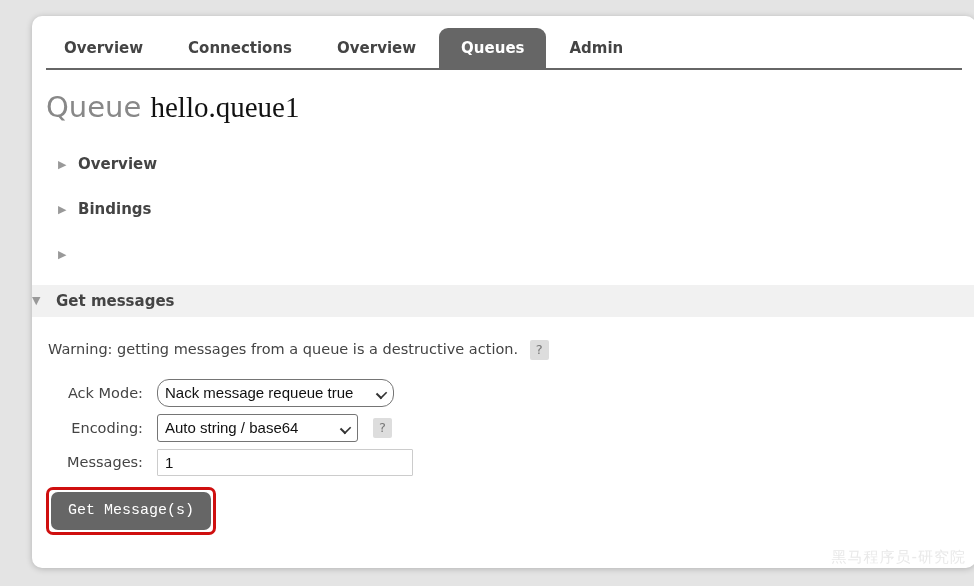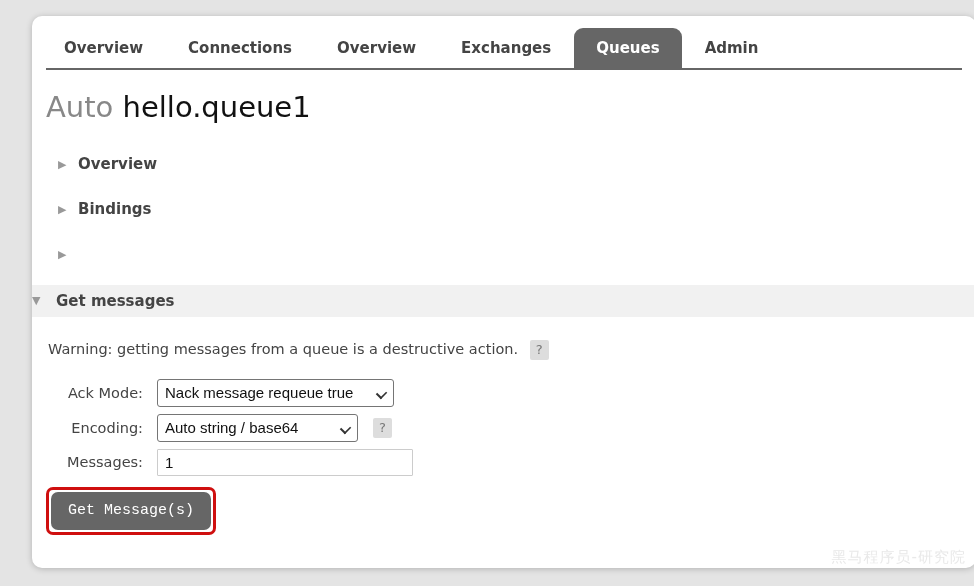--- a/index.html
+++ b/index.html
@@ -50,21 +50,21 @@
     border-radius: 9px 9px 0 0;
   }
   
   h1.page-title {
     margin: 22px 14px 18px 14px;
     font-size: 29px;
     font-weight: 400;
     line-height: 1.1;
   }
   h1 .t-prefix { color: #888888; }
-  h1 .t-name   { color: #111111; }
+  h1 .t-name   { color: #111111; font-family: Liberation Serif, serif; }
   
   .section-row {
     display: flex;
     align-items: center;
     padding: 0 0 0 26px;
     height: 45px;
     cursor: pointer;
   }
   .tri {
     color: #999999;
@@ -128,21 +128,21 @@
     appearance: none;
     height: 28px;
     border: 1px solid #757575;
     border-radius: 3px;
     background: #ffffff;
     font-family: "Liberation Sans", sans-serif;
     font-size: 15px;
     color: #111111;
     padding: 0 26px 0 7px;
   }
-  select.ack { width: 237px; }
+  select.ack { width: 237px; border-radius: 12px; }
   select.enc { width: 201px; }
   .chevron {
     position: absolute;
     right: 9px; top: 10px;
     width: 8px; height: 8px;
     pointer-events: none;
   }
   .chevron::before {
     content: "";
     position: absolute;
@@ -193,28 +193,27 @@
 </head>
 <body>
 
 <div class="card">
 
   <nav class="tabbar">
     <div class="tabs">
       <div class="tab">Overview</div>
       <div class="tab">Connections</div>
       <div class="tab">Overview</div>
-      <div class="tab">Exchanges</div>
       <div class="tab active">Queues</div>
       <div class="tab">Admin</div>
     </div>
   </nav>
 
   <h1 class="page-title">
-    <span class="t-prefix">Auto</span>
+    <span class="t-prefix">Queue</span>
     <span class="t-name">hello.queue1</span>
   </h1>
 
   <div class="section-row">
     <span class="tri tri-right"></span>
     <span class="section-label">Overview</span>
   </div>
   <div class="section-row">
     <span class="tri tri-right"></span>
     <span class="section-label">Bindings</span>

